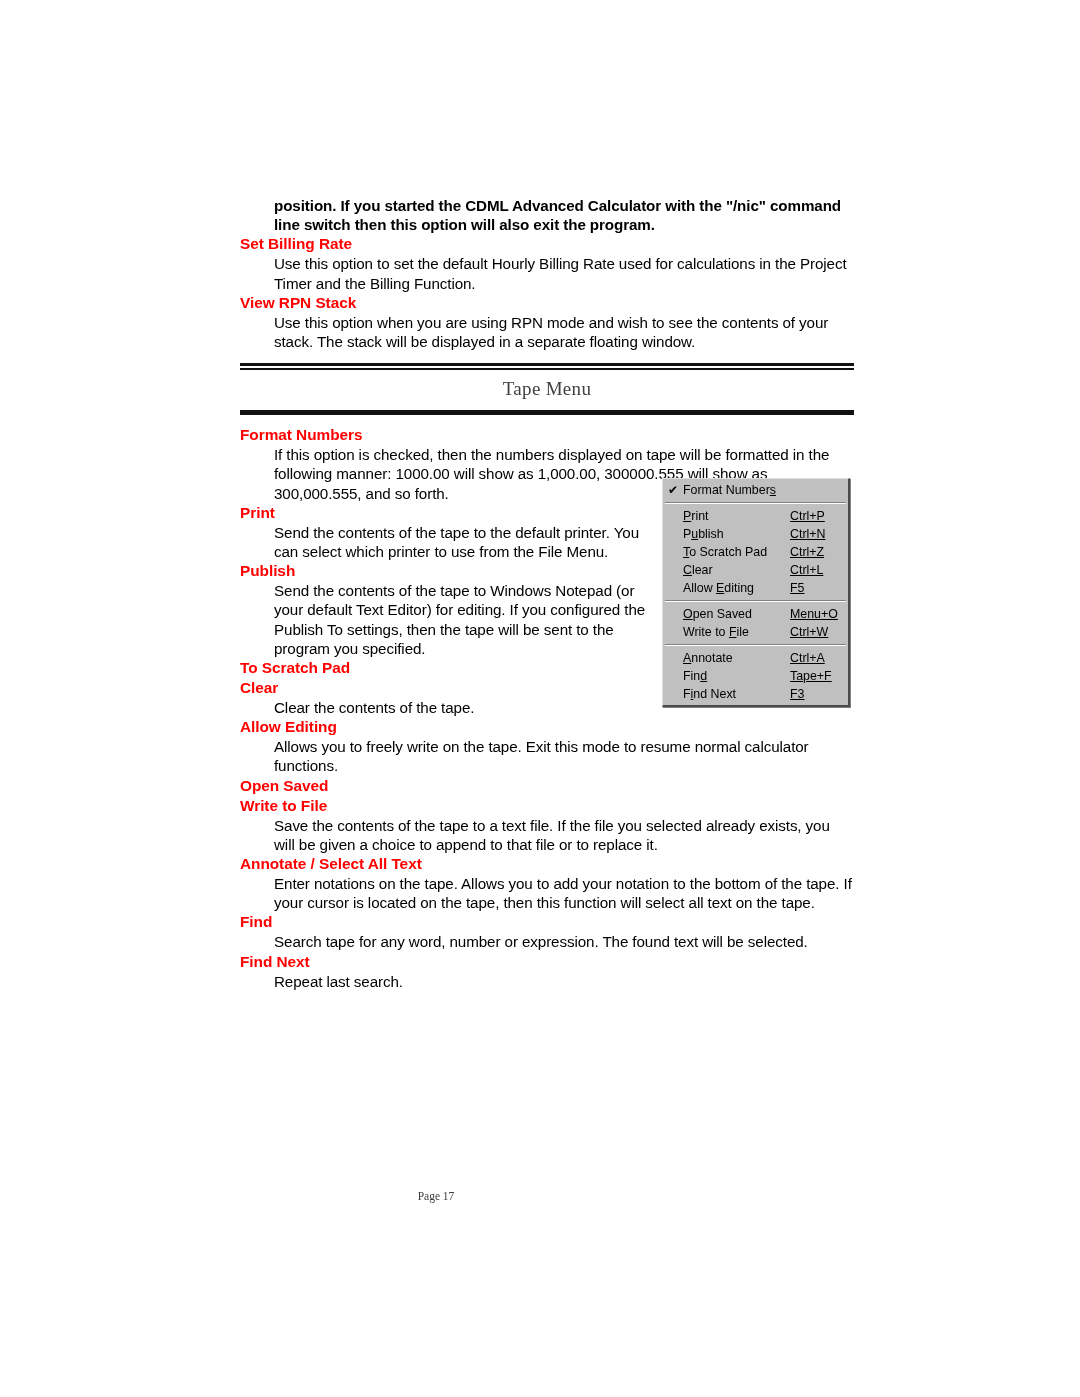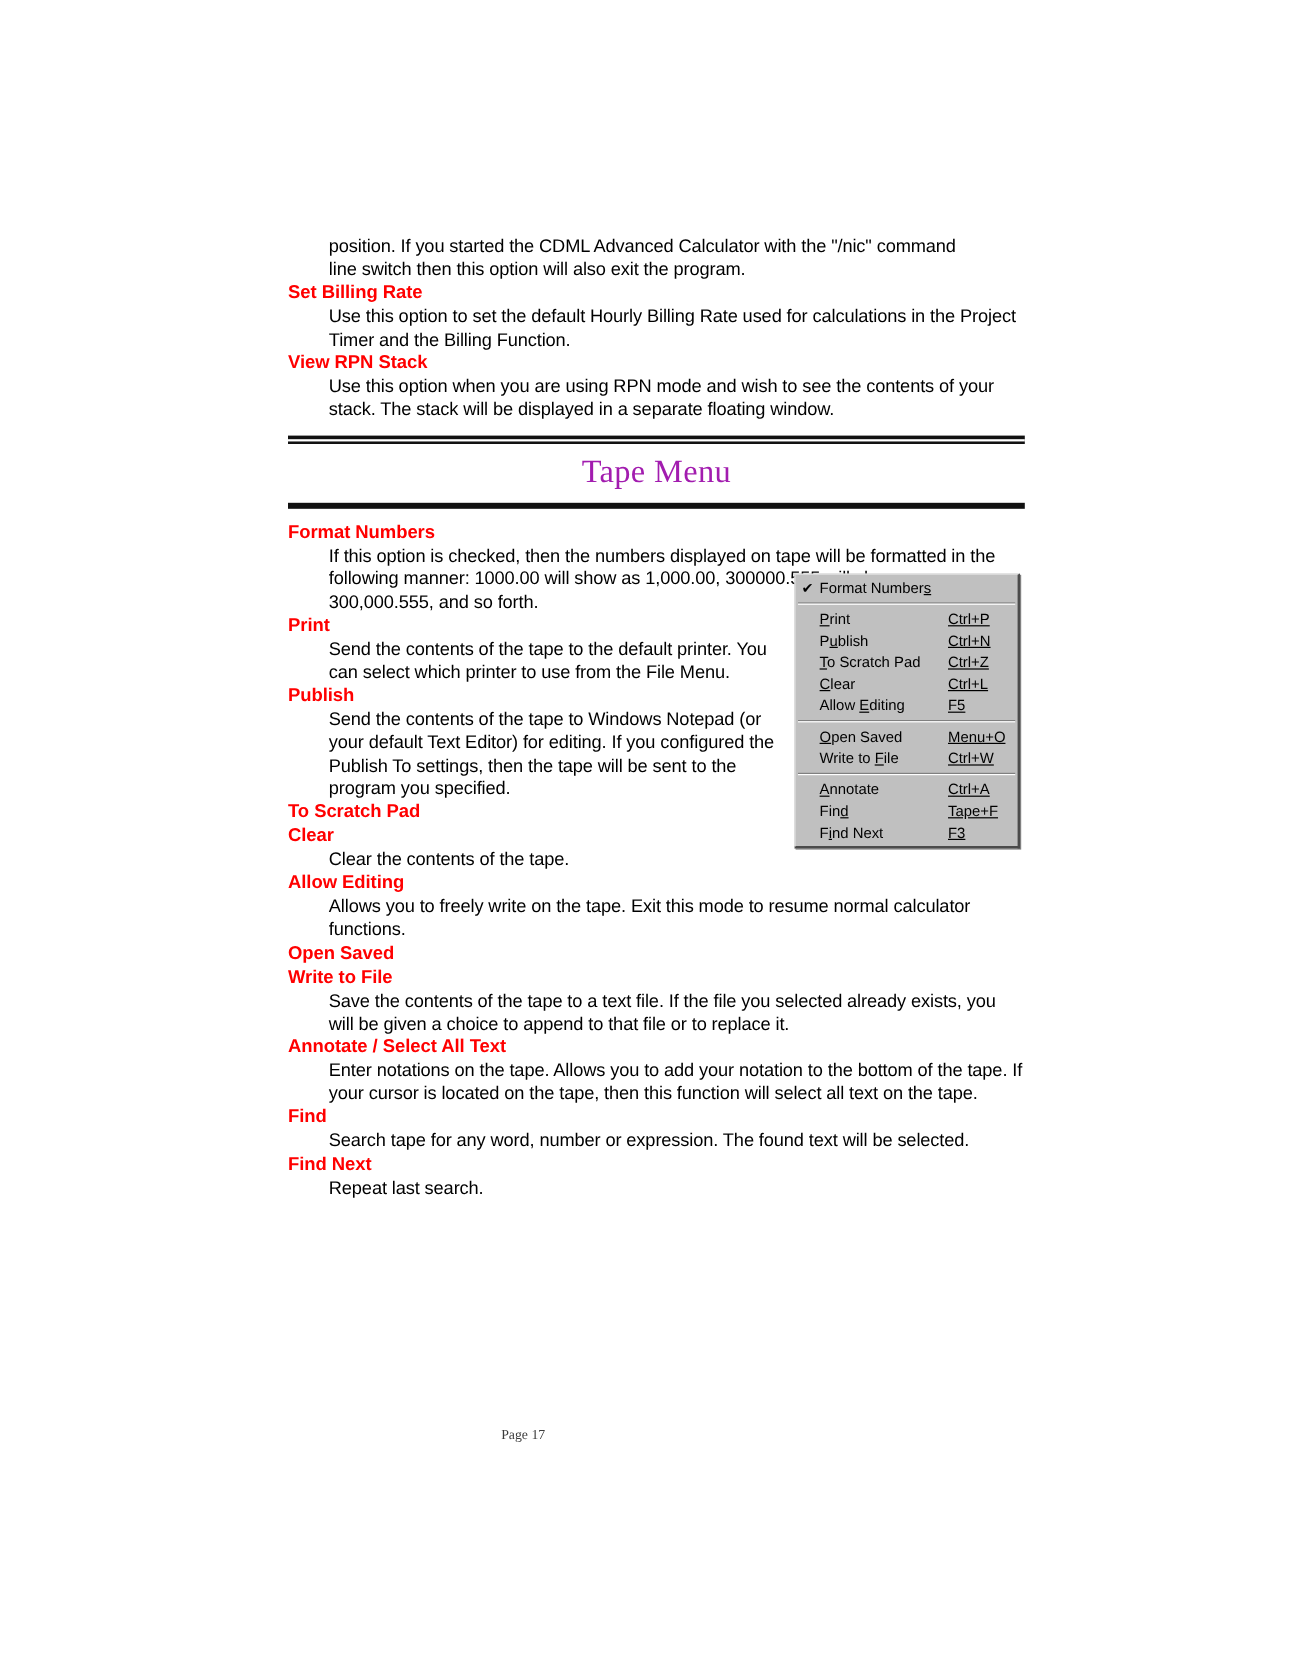--- a/index.html
+++ b/index.html
@@ -25,20 +25,21 @@
     width: 614px;
   }
 
   
   .intro {
     font-size: 15.2px;
     line-height: 19.2px;
     padding-left: 34px;
     text-indent: 0;
     letter-spacing: -0.1px;
+    font-weight: bold;
   }
 
   
   .section { margin: 0; }
 
   .sec-head {
     color: #ff0000;
     font-weight: bold;
     font-size: 15.4px;
     line-height: 20px;
@@ -72,22 +73,22 @@
   .rule-top-inner {
     height: 2px;
     background: #111111;
   }
   .rule-bottom {
     height: 5px;
     background: #111111;
   }
   .title-text {
     font-family: "Liberation Serif", serif;
-    font-size: 27px;
-    color: #a21caf;
+    font-size: 19px;
+    color: #404040;
     text-align: center;
     padding: 8px 0 10px 0;
     letter-spacing: 0.3px;
   }
 
   
   .menu-shot {
     position: absolute;
     left: 662px;
     top: 478px;

